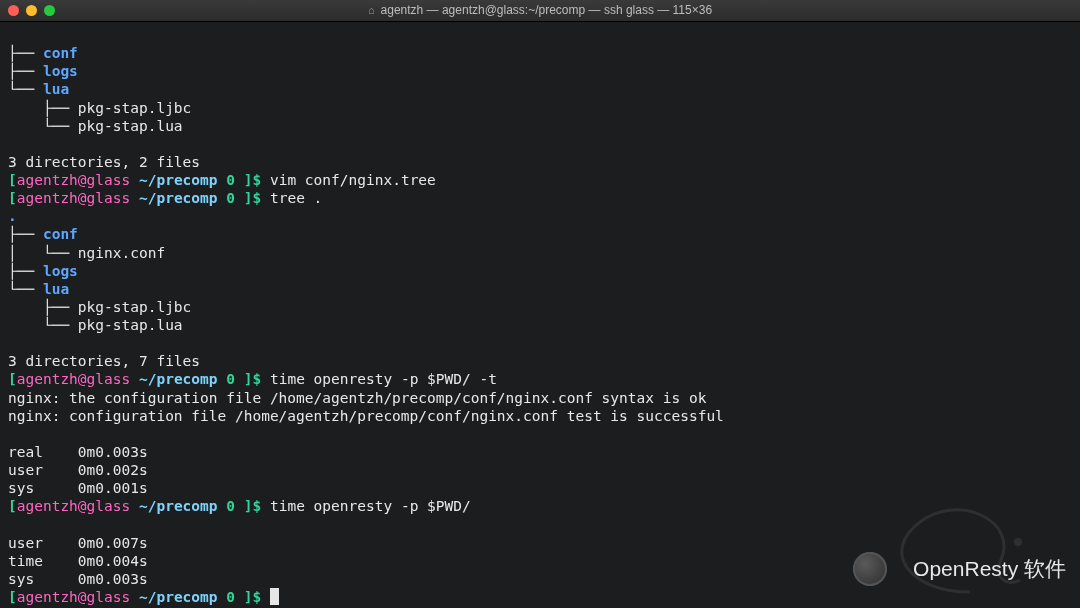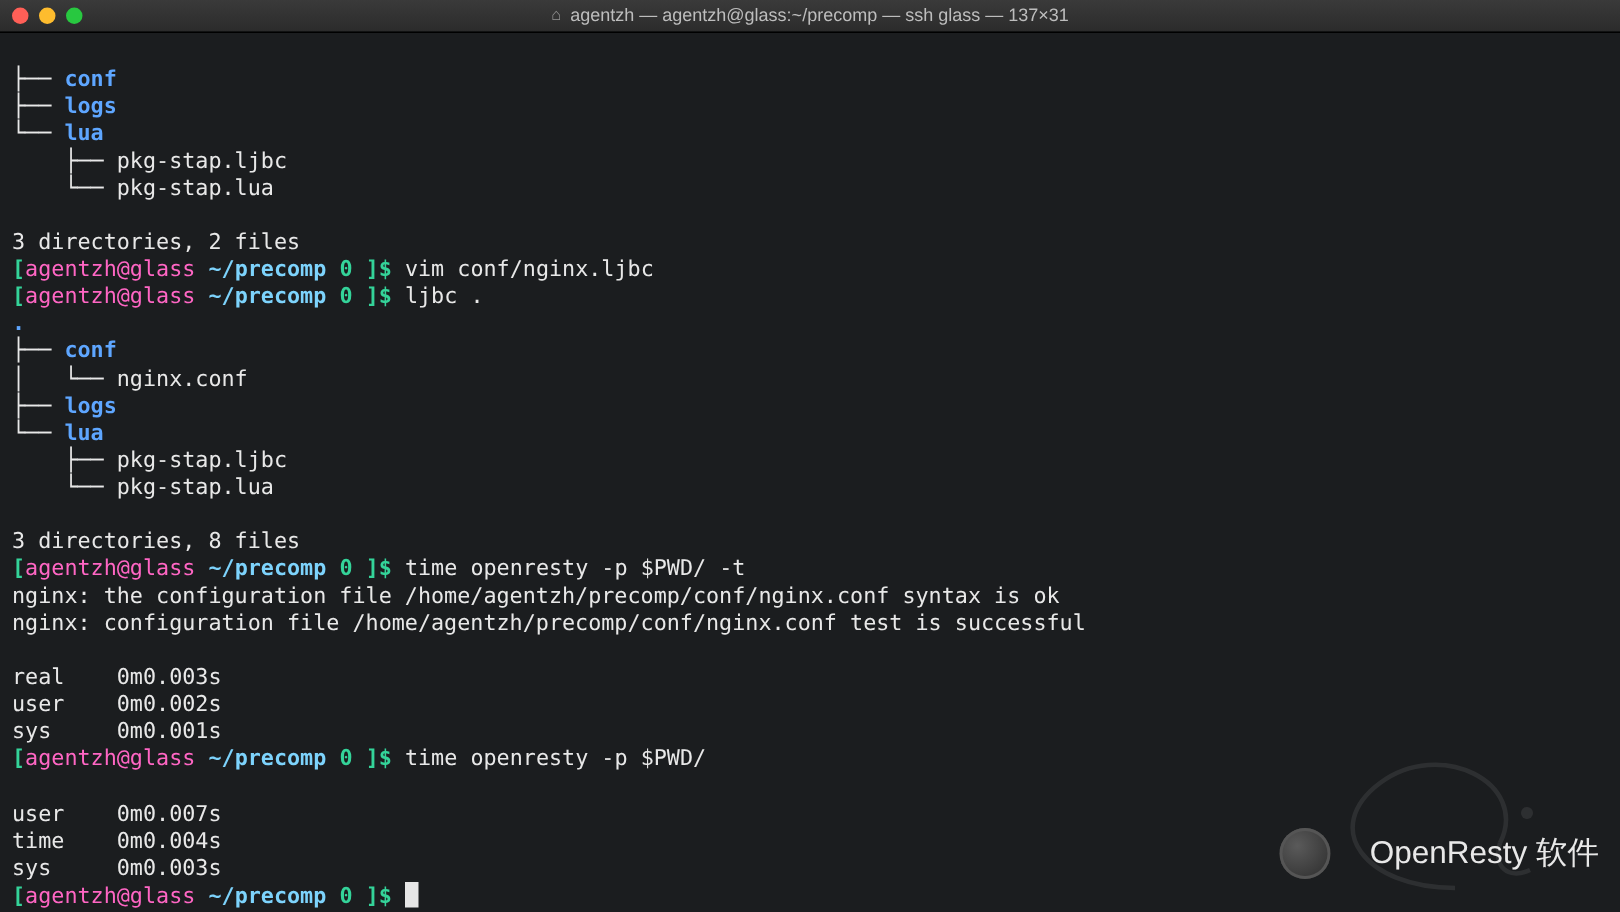--- a/index.html
+++ b/index.html
@@ -77,43 +77,43 @@
 <body>
 
 <div class="titlebar">
   <div class="traffic-lights">
     <div class="tl red"></div>
     <div class="tl yellow"></div>
     <div class="tl green"></div>
   </div>
   <div class="title-text">
     <span class="home-icon">⌂</span>
-    <span>agentzh — agentzh@glass:~/precomp — ssh glass — 137×31</span>
+    <span>agentzh — agentzh@glass:~/precomp — ssh glass — 115×36</span>
   </div>
 </div>
 
 <div class="term">
 <span class="white">├── </span><span class="blue">conf</span>
 <span class="white">├── </span><span class="blue">logs</span>
 <span class="white">└── </span><span class="blue">lua</span>
 <span class="white">    ├── pkg-stap.ljbc</span>
 <span class="white">    └── pkg-stap.lua</span>
 
 <span class="white">3 directories, 2 files</span>
-<span class="green">[</span><span class="magenta">agentzh@glass</span><span class="yellow"> ~/precomp</span><span class="green"> 0 </span><span class="green">]</span><span class="green">$ </span><span class="white">vim conf/nginx.ljbc</span>
-<span class="green">[</span><span class="magenta">agentzh@glass</span><span class="yellow"> ~/precomp</span><span class="green"> 0 </span><span class="green">]</span><span class="green">$ </span><span class="white">ljbc .</span>
+<span class="green">[</span><span class="magenta">agentzh@glass</span><span class="yellow"> ~/precomp</span><span class="green"> 0 </span><span class="green">]</span><span class="green">$ </span><span class="white">vim conf/nginx.tree</span>
+<span class="green">[</span><span class="magenta">agentzh@glass</span><span class="yellow"> ~/precomp</span><span class="green"> 0 </span><span class="green">]</span><span class="green">$ </span><span class="white">tree .</span>
 <span class="blue">.</span>
 <span class="white">├── </span><span class="blue">conf</span>
 <span class="white">│   └── nginx.conf</span>
 <span class="white">├── </span><span class="blue">logs</span>
 <span class="white">└── </span><span class="blue">lua</span>
 <span class="white">    ├── pkg-stap.ljbc</span>
 <span class="white">    └── pkg-stap.lua</span>
 
-<span class="white">3 directories, 8 files</span>
+<span class="white">3 directories, 7 files</span>
 <span class="green">[</span><span class="magenta">agentzh@glass</span><span class="yellow"> ~/precomp</span><span class="green"> 0 </span><span class="green">]</span><span class="green">$ </span><span class="white">time openresty -p $PWD/ -t</span>
 <span class="white">nginx: the configuration file /home/agentzh/precomp/conf/nginx.conf syntax is ok</span>
 <span class="white">nginx: configuration file /home/agentzh/precomp/conf/nginx.conf test is successful</span>
 
 <span class="white">real    0m0.003s</span>
 <span class="white">user    0m0.002s</span>
 <span class="white">sys     0m0.001s</span>
 <span class="green">[</span><span class="magenta">agentzh@glass</span><span class="yellow"> ~/precomp</span><span class="green"> 0 </span><span class="green">]</span><span class="green">$ </span><span class="white">time openresty -p $PWD/</span>
 
 <span class="white">user    0m0.007s</span>

